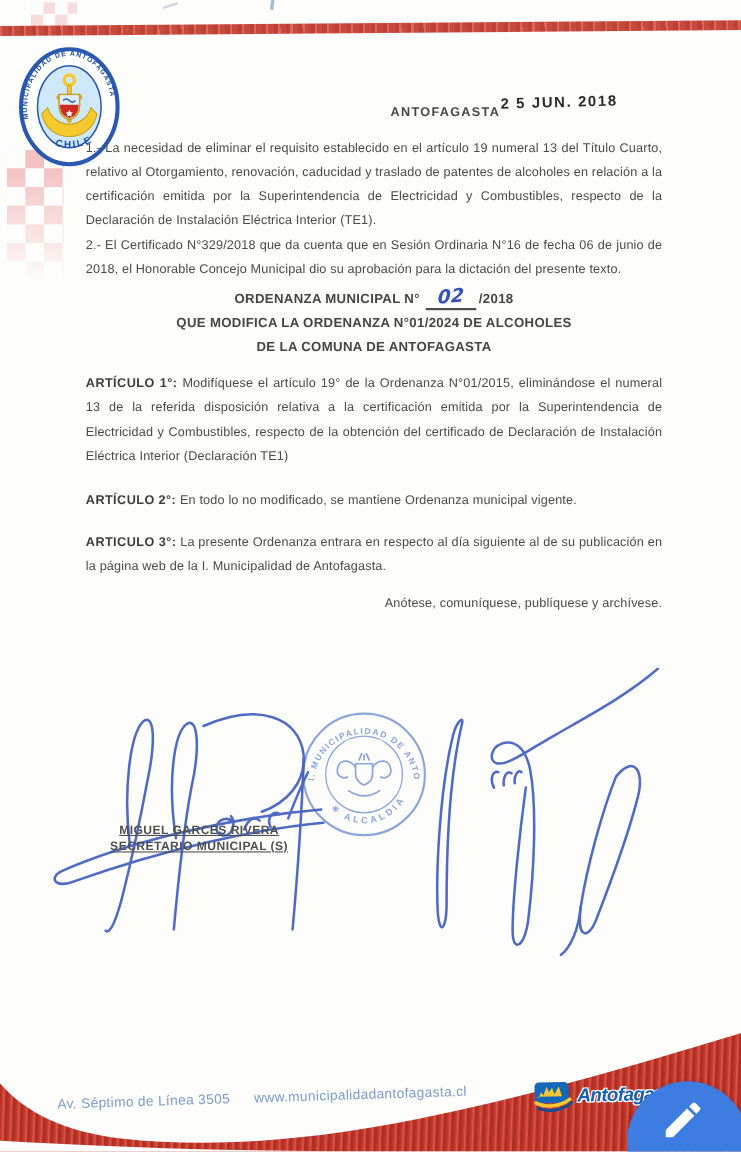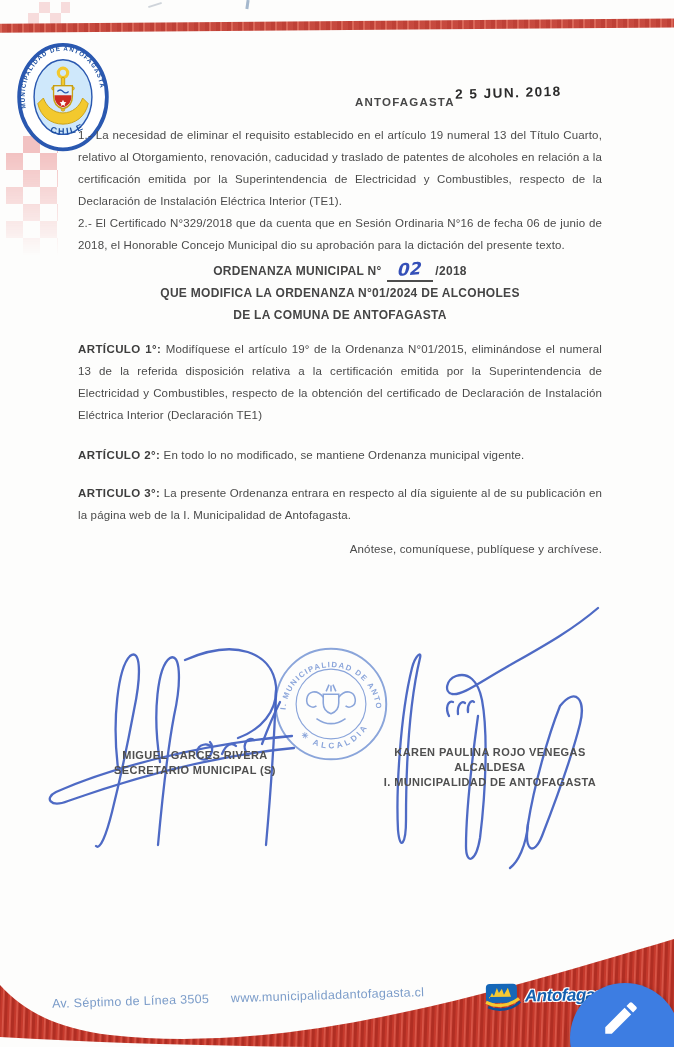--- a/index.html
+++ b/index.html
@@ -55,21 +55,21 @@
   .art{margin-top:12px !important;}
   .art2{margin-top:18px !important;}
   .art3{margin-top:16px !important;}
   .art b{color:#3d3d3d;letter-spacing:.4px;}
   .closing{margin-top:12px !important;text-align:right !important;letter-spacing:.2px;}
   
   .stamp-svg{position:absolute;left:268px;top:641px;width:126px;height:126px;opacity:.88;}
   .ink-svg{position:absolute;left:0;top:0;width:674px;height:1047px;pointer-events:none;}
   
   .signer{position:absolute;text-align:center;font-weight:700;font-size:11px;color:#4f4f4f;letter-spacing:.4px;line-height:15px;}
-  .signer-left{left:85px;top:748px;width:220px;}
+  .signer-left{left:71px;top:748px;width:220px;text-decoration:underline;}
   .signer-right{left:382px;top:745px;width:216px;}
   
   .footer-svg{position:absolute;left:0;top:935px;width:674px;height:112px;}
   .footer-text{
     position:absolute;left:52px;top:991px;color:#7b9cc9;font-size:12.5px;
     transform:rotate(-1.8deg);letter-spacing:.3px;white-space:nowrap;
   }
   .footer-text .addr{margin-right:18px;}
   .brand{position:absolute;left:484px;top:981px;display:flex;align-items:center;gap:3px;transform:rotate(-1deg);}
   .brand-text{
@@ -192,25 +192,20 @@
         <path d="M528,824 C526,846 518,862 510,868"></path>
         <path d="M449,716 C445,708 448,700 453,702 M458,714 C457,706 461,700 465,703 M468,712 C467,705 471,699 474,702"></path>
       </g>
     </g>
   </svg>
 
   <div class="signer signer-left">
     <div>MIGUEL GARCES RIVERA</div>
     <div>SECRETARIO MUNICIPAL (S)</div>
   </div>
-  <div class="signer signer-right">
-    <div>KAREN PAULINA ROJO VENEGAS</div>
-    <div>ALCALDESA</div>
-    <div>I. MUNICIPALIDAD DE ANTOFAGASTA</div>
-  </div>
 
   <svg class="footer-svg" viewBox="0 0 674 112">
     <defs>
       <pattern id="redStripes" width="7" height="14" patternUnits="userSpaceOnUse" patternTransform="rotate(2)">
         <rect width="7" height="14" fill="#c5392c"></rect>
         <rect width="3" height="14" fill="#b02e23"></rect>
         <rect x="5" width="1.6" height="14" fill="#d9584a"></rect>
       </pattern>
     </defs>
     <path d="M0,50 C25,78 60,94 110,100 C200,110 300,100 400,78 C500,57 600,26 674,4 L674,112 L0,112 Z" fill="url(#redStripes)"></path>

